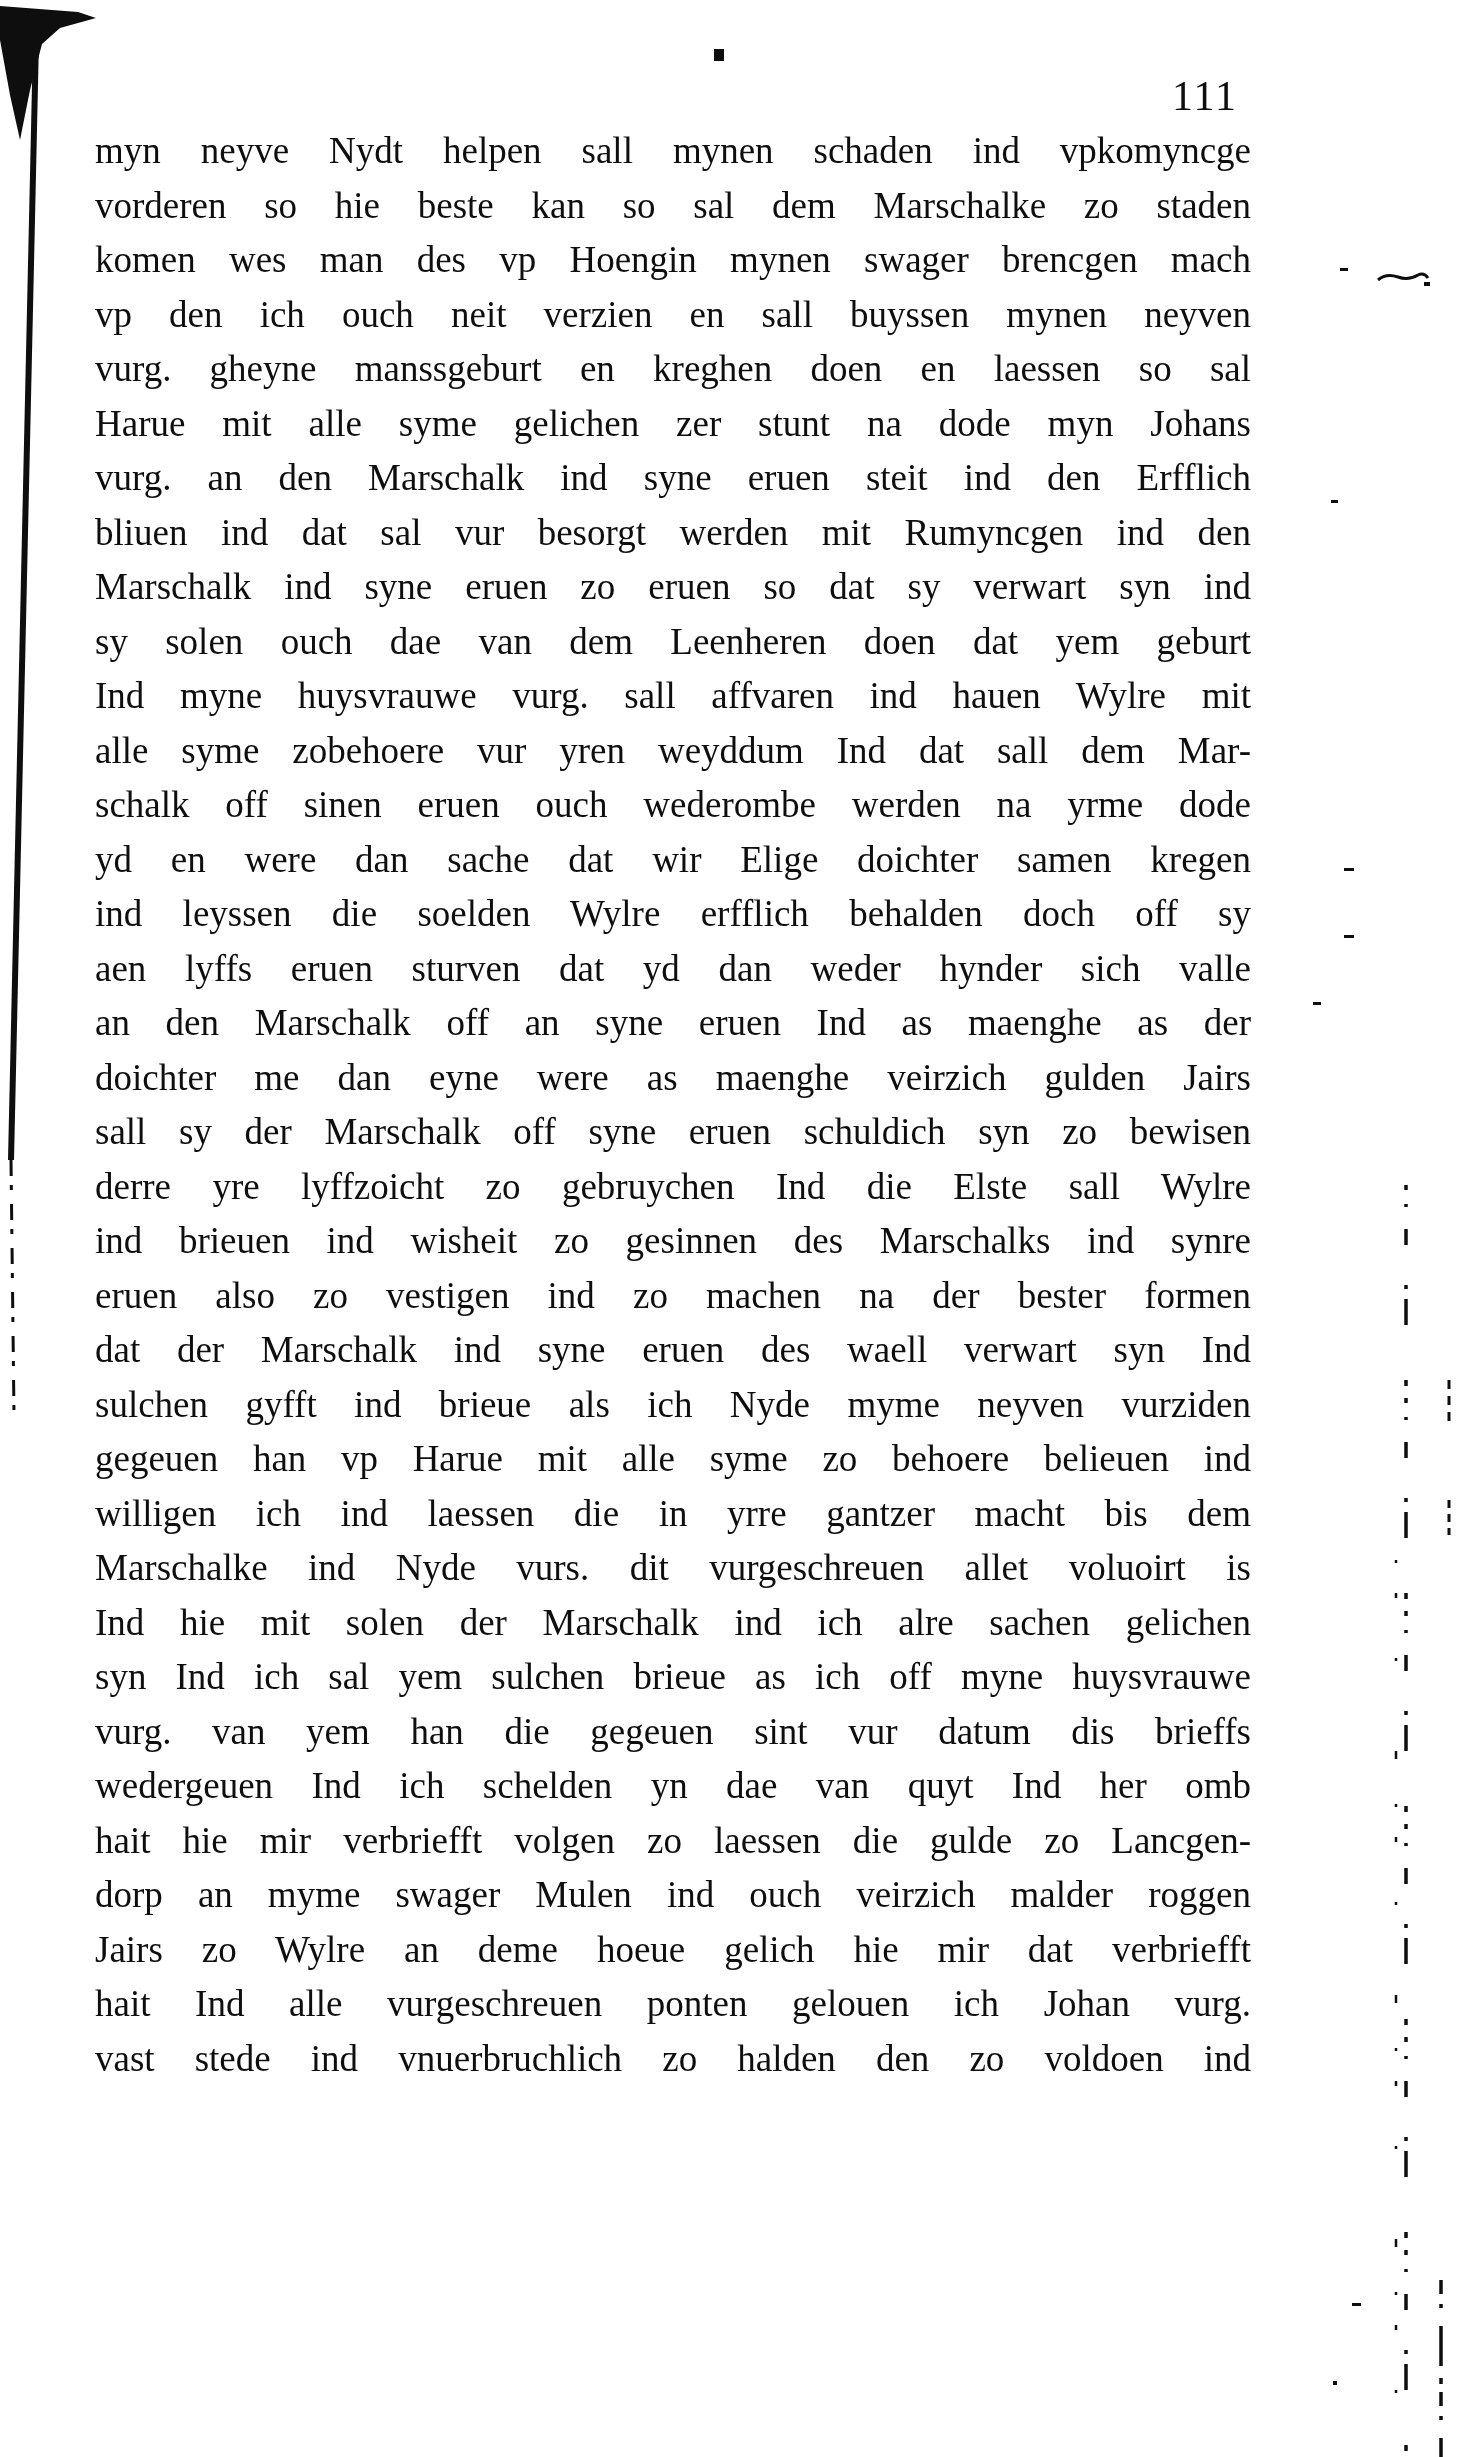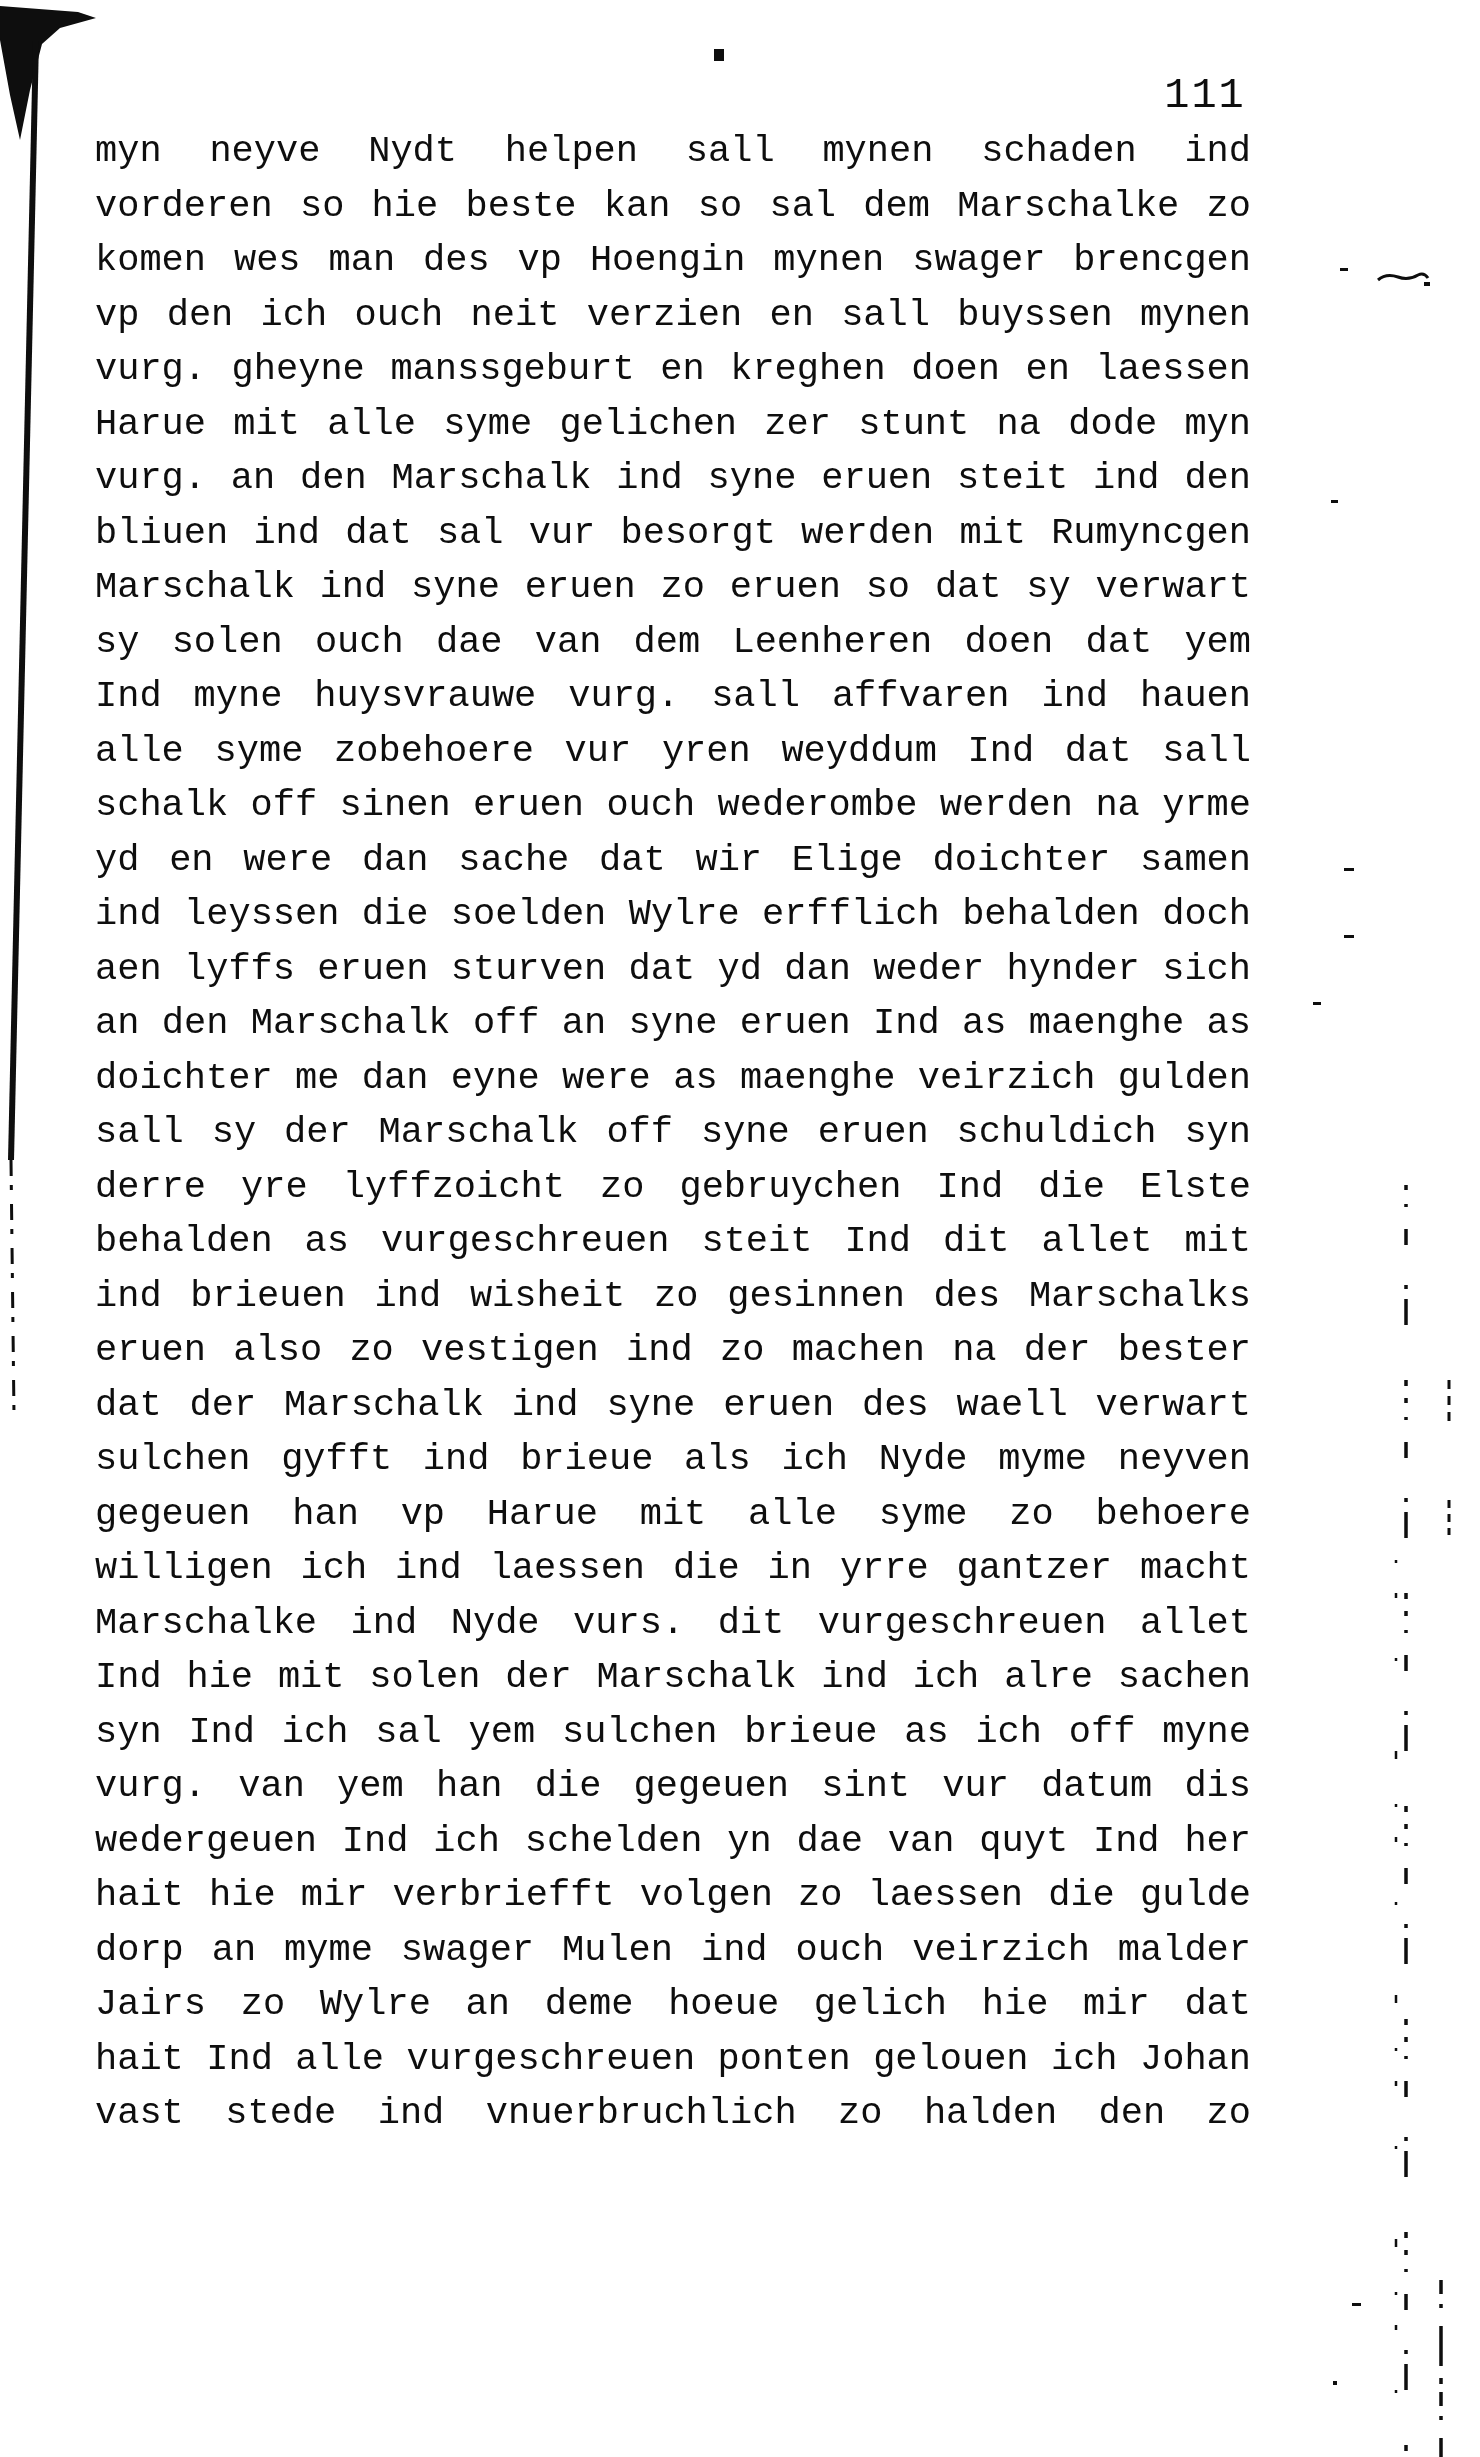--- a/index.html
+++ b/index.html
@@ -6,21 +6,21 @@
     margin: 0;
     padding: 0;
     background: #ffffff;
   }
   #page {
     position: relative;
     width: 1480px;
     height: 2457px;
     background: #ffffff;
     overflow: hidden;
-    font-family: Liberation Mono, monospace;
+    font-family: Liberation Serif, serif;
     color: #0e0e0e;
   }
   #page-number {
     position: absolute;
     top: 72px;
     left: 1150px;
     width: 110px;
     text-align: center;
     font-size: 42px;
     letter-spacing: 2px;
@@ -99,21 +99,20 @@
       <div class="text-line">Ind myne huysvrauwe vurg. sall affvaren ind hauen Wylre mit</div>
       <div class="text-line">alle syme zobehoere vur yren weyddum Ind dat sall dem Mar-</div>
       <div class="text-line">schalk off sinen eruen ouch wederombe werden na yrme dode</div>
       <div class="text-line">yd en were dan sache dat wir Elige doichter samen kregen</div>
       <div class="text-line">ind leyssen die soelden Wylre erfflich behalden doch off sy</div>
       <div class="text-line">aen lyffs eruen sturven dat yd dan weder hynder sich valle</div>
       <div class="text-line">an den Marschalk off an syne eruen Ind as maenghe as der</div>
       <div class="text-line">doichter me dan eyne were as maenghe veirzich gulden Jairs</div>
       <div class="text-line">sall sy der Marschalk off syne eruen schuldich syn zo bewisen</div>
       <div class="text-line">derre yre lyffzoicht zo gebruychen Ind die Elste sall Wylre</div>
-      <div class="text-line">behalden as vurgeschreuen steit Ind dit allet mit burchfreden</div>
       <div class="text-line">ind brieuen ind wisheit zo gesinnen des Marschalks ind synre</div>
       <div class="text-line">eruen also zo vestigen ind zo machen na der bester formen</div>
       <div class="text-line">dat der Marschalk ind syne eruen des waell verwart syn Ind</div>
       <div class="text-line">sulchen gyfft ind brieue als ich Nyde myme neyven vurziden</div>
       <div class="text-line">gegeuen han vp Harue mit alle syme zo behoere belieuen ind</div>
       <div class="text-line">willigen ich ind laessen die in yrre gantzer macht bis dem</div>
       <div class="text-line">Marschalke ind Nyde vurs. dit vurgeschreuen allet voluoirt is</div>
       <div class="text-line">Ind hie mit solen der Marschalk ind ich alre sachen gelichen</div>
       <div class="text-line">syn Ind ich sal yem sulchen brieue as ich off myne huysvrauwe</div>
       <div class="text-line">vurg. van yem han die gegeuen sint vur datum dis brieffs</div>

